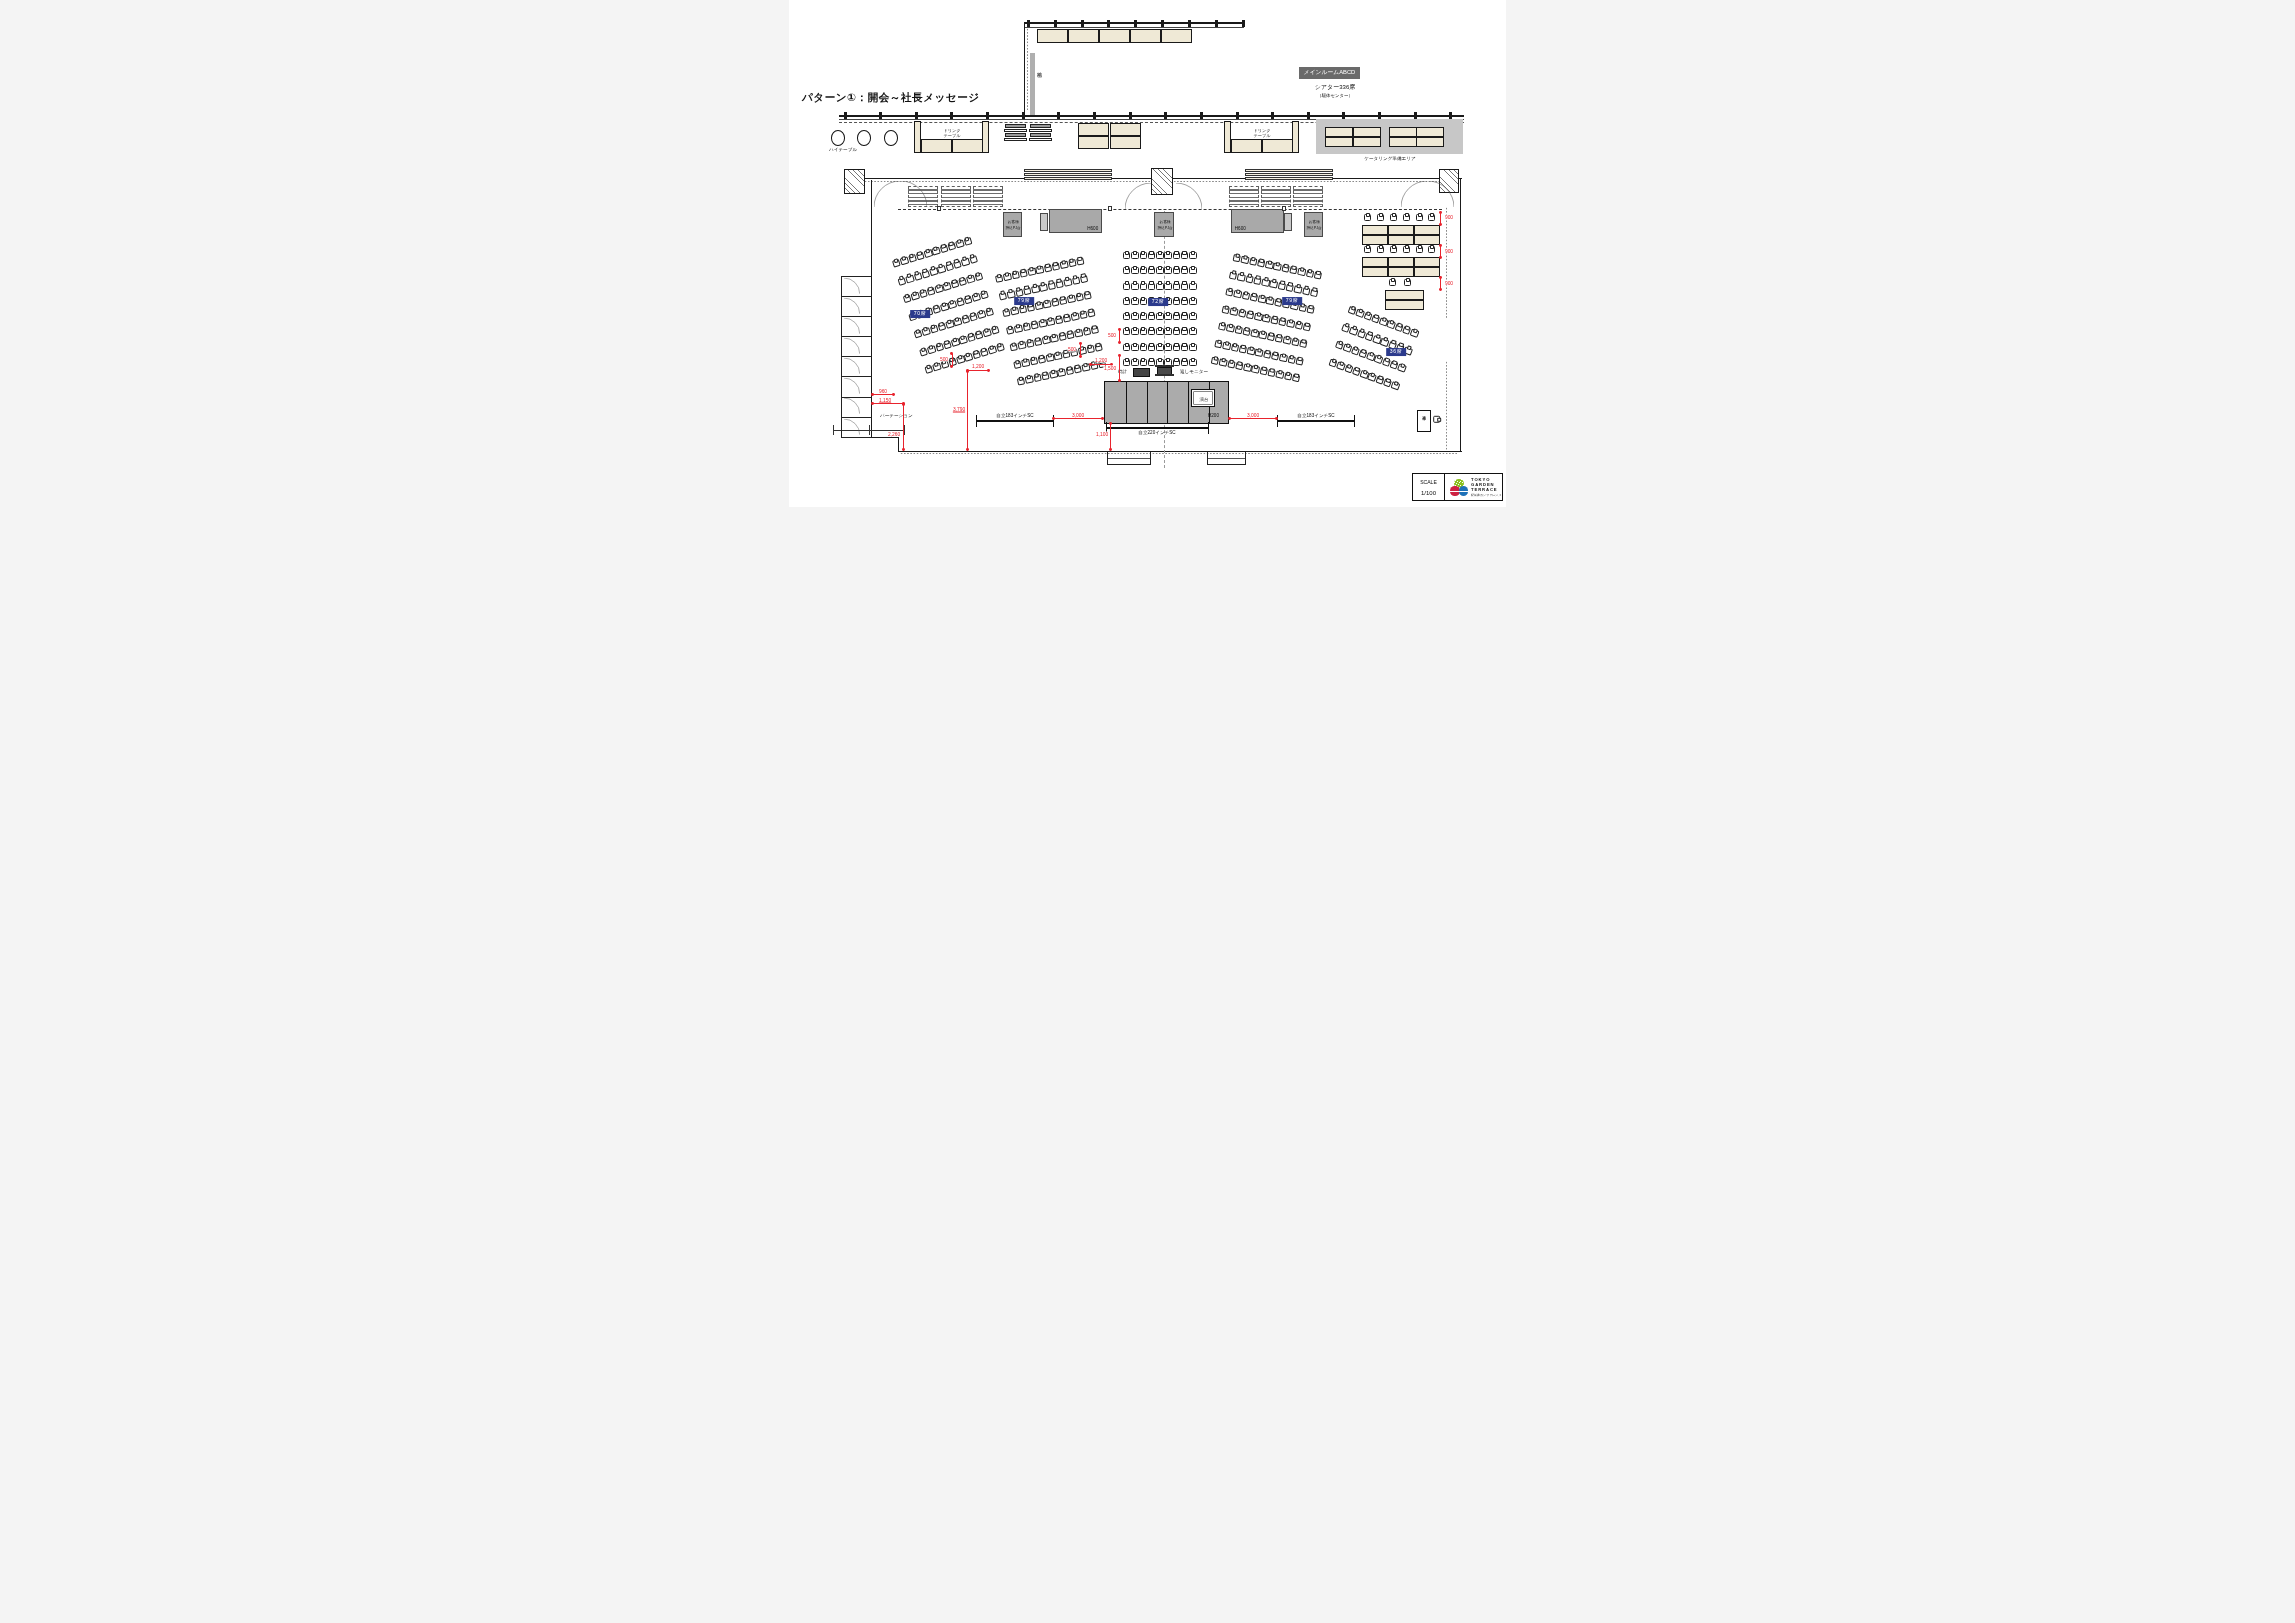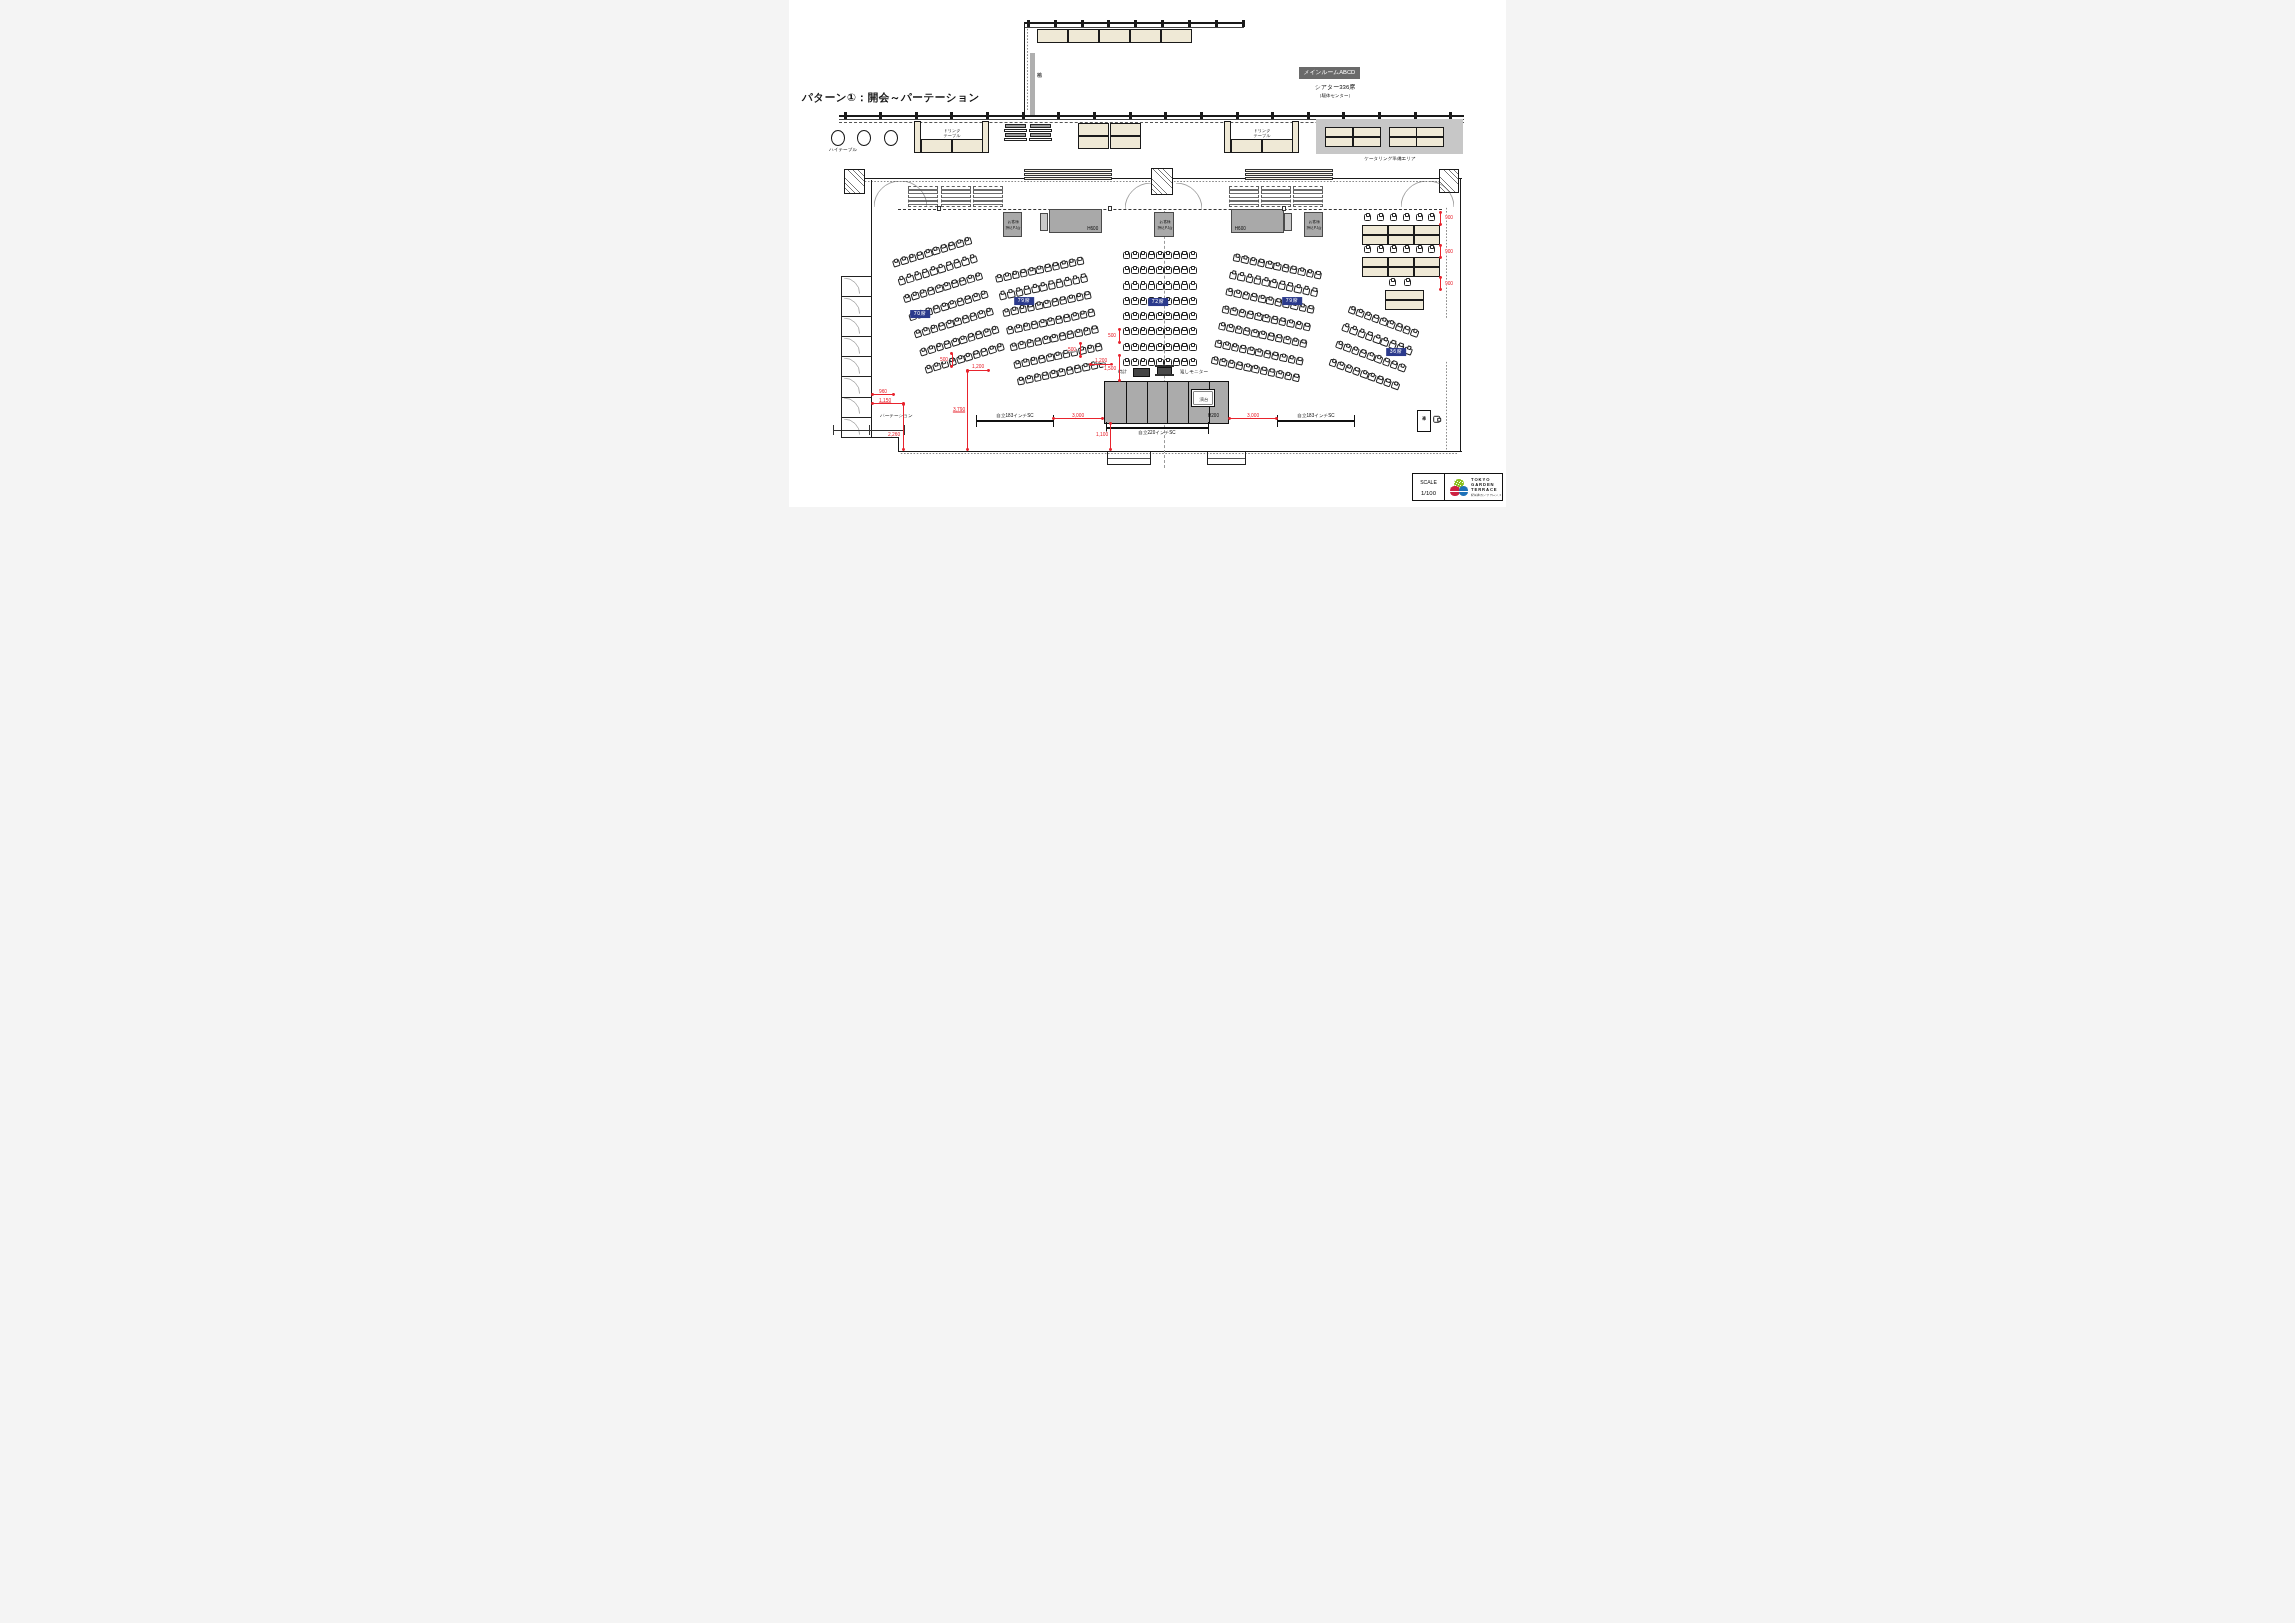--- a/index.html
+++ b/index.html
@@ -40,21 +40,21 @@
   .scalebox{position:absolute;border:0.9px solid #111;background:#fff;box-sizing:border-box;}
   .petal{position:absolute;border-radius:48%;}
   .arc-svg{position:absolute;}
   .ubox-col{position:absolute;background:#EFE9D6;border:0.5px solid #1a1a1a;border-top:1.4px solid #111;box-sizing:border-box;}
 </style>
 </head>
 <body>
 
 <div class="plan">
 
-  <div class="lbl" style="left:13px;top:91px;font-size:10.6px;font-weight:bold;letter-spacing:0.5px;">パターン①：開会～パーテーション</div>
+  <div class="lbl" style="left:13px;top:91px;font-size:10.6px;font-weight:bold;letter-spacing:0.5px;">パターン①：開会～社長メッセージ</div>
 
   <div class="abs" style="left:510px;top:67px;width:61px;height:11.6px;background:#6A6A6A;color:#fff;
        font-size:5.8px;line-height:11.6px;text-align:center;">メインルームABCD</div>
   <div class="lbl c" style="left:546px;top:87px;font-size:6px;">シアター336席</div>
   <div class="lbl c" style="left:546px;top:95px;font-size:4.4px;">（駆体センター）</div>
 
   <div class="abs" style="left:235px;top:22px;width:220px;height:2.3px;background:#1a1a1a;"></div>
   <div class="thin-h" style="left:235px;top:27px;width:220px;"></div>
   <div class="wall-v" style="left:235px;top:22px;height:90px;"></div>
   <div class="abs" style="left:238px;top:28px;width:0.9px;height:83px;background-image:radial-gradient(circle,#888 0.4px,transparent 0.4px);background-size:0.9px 3.2px;"></div>

